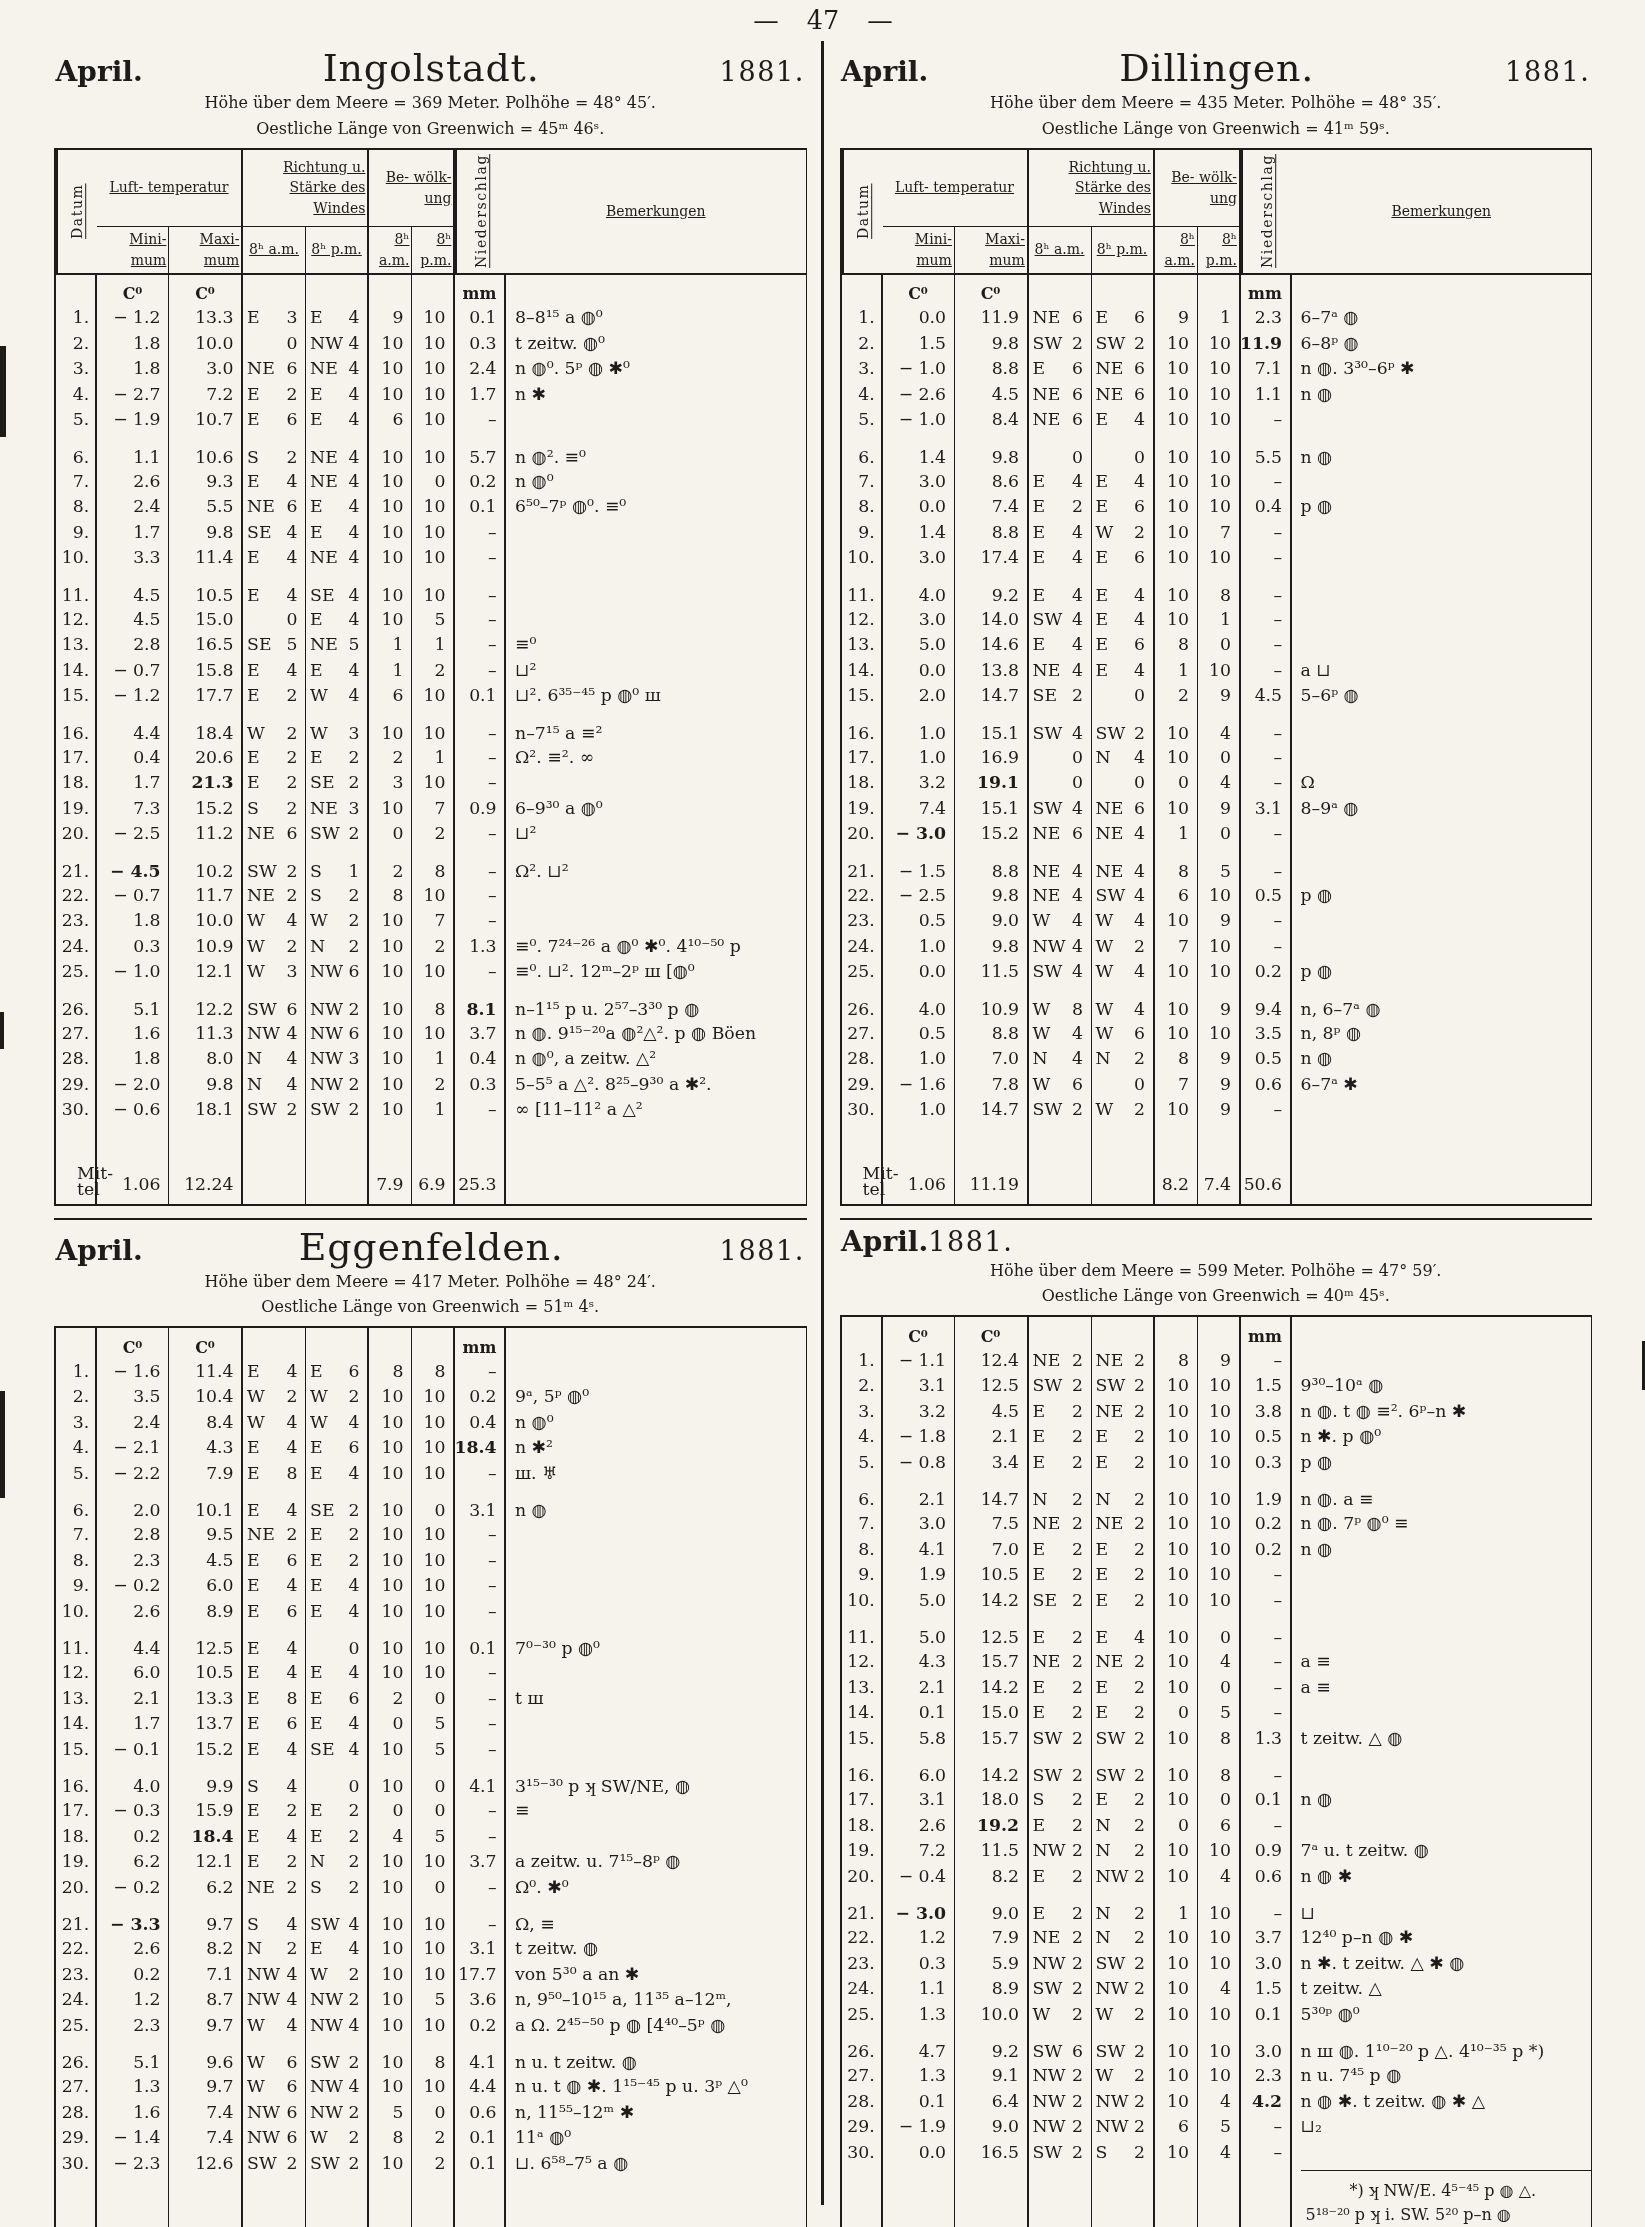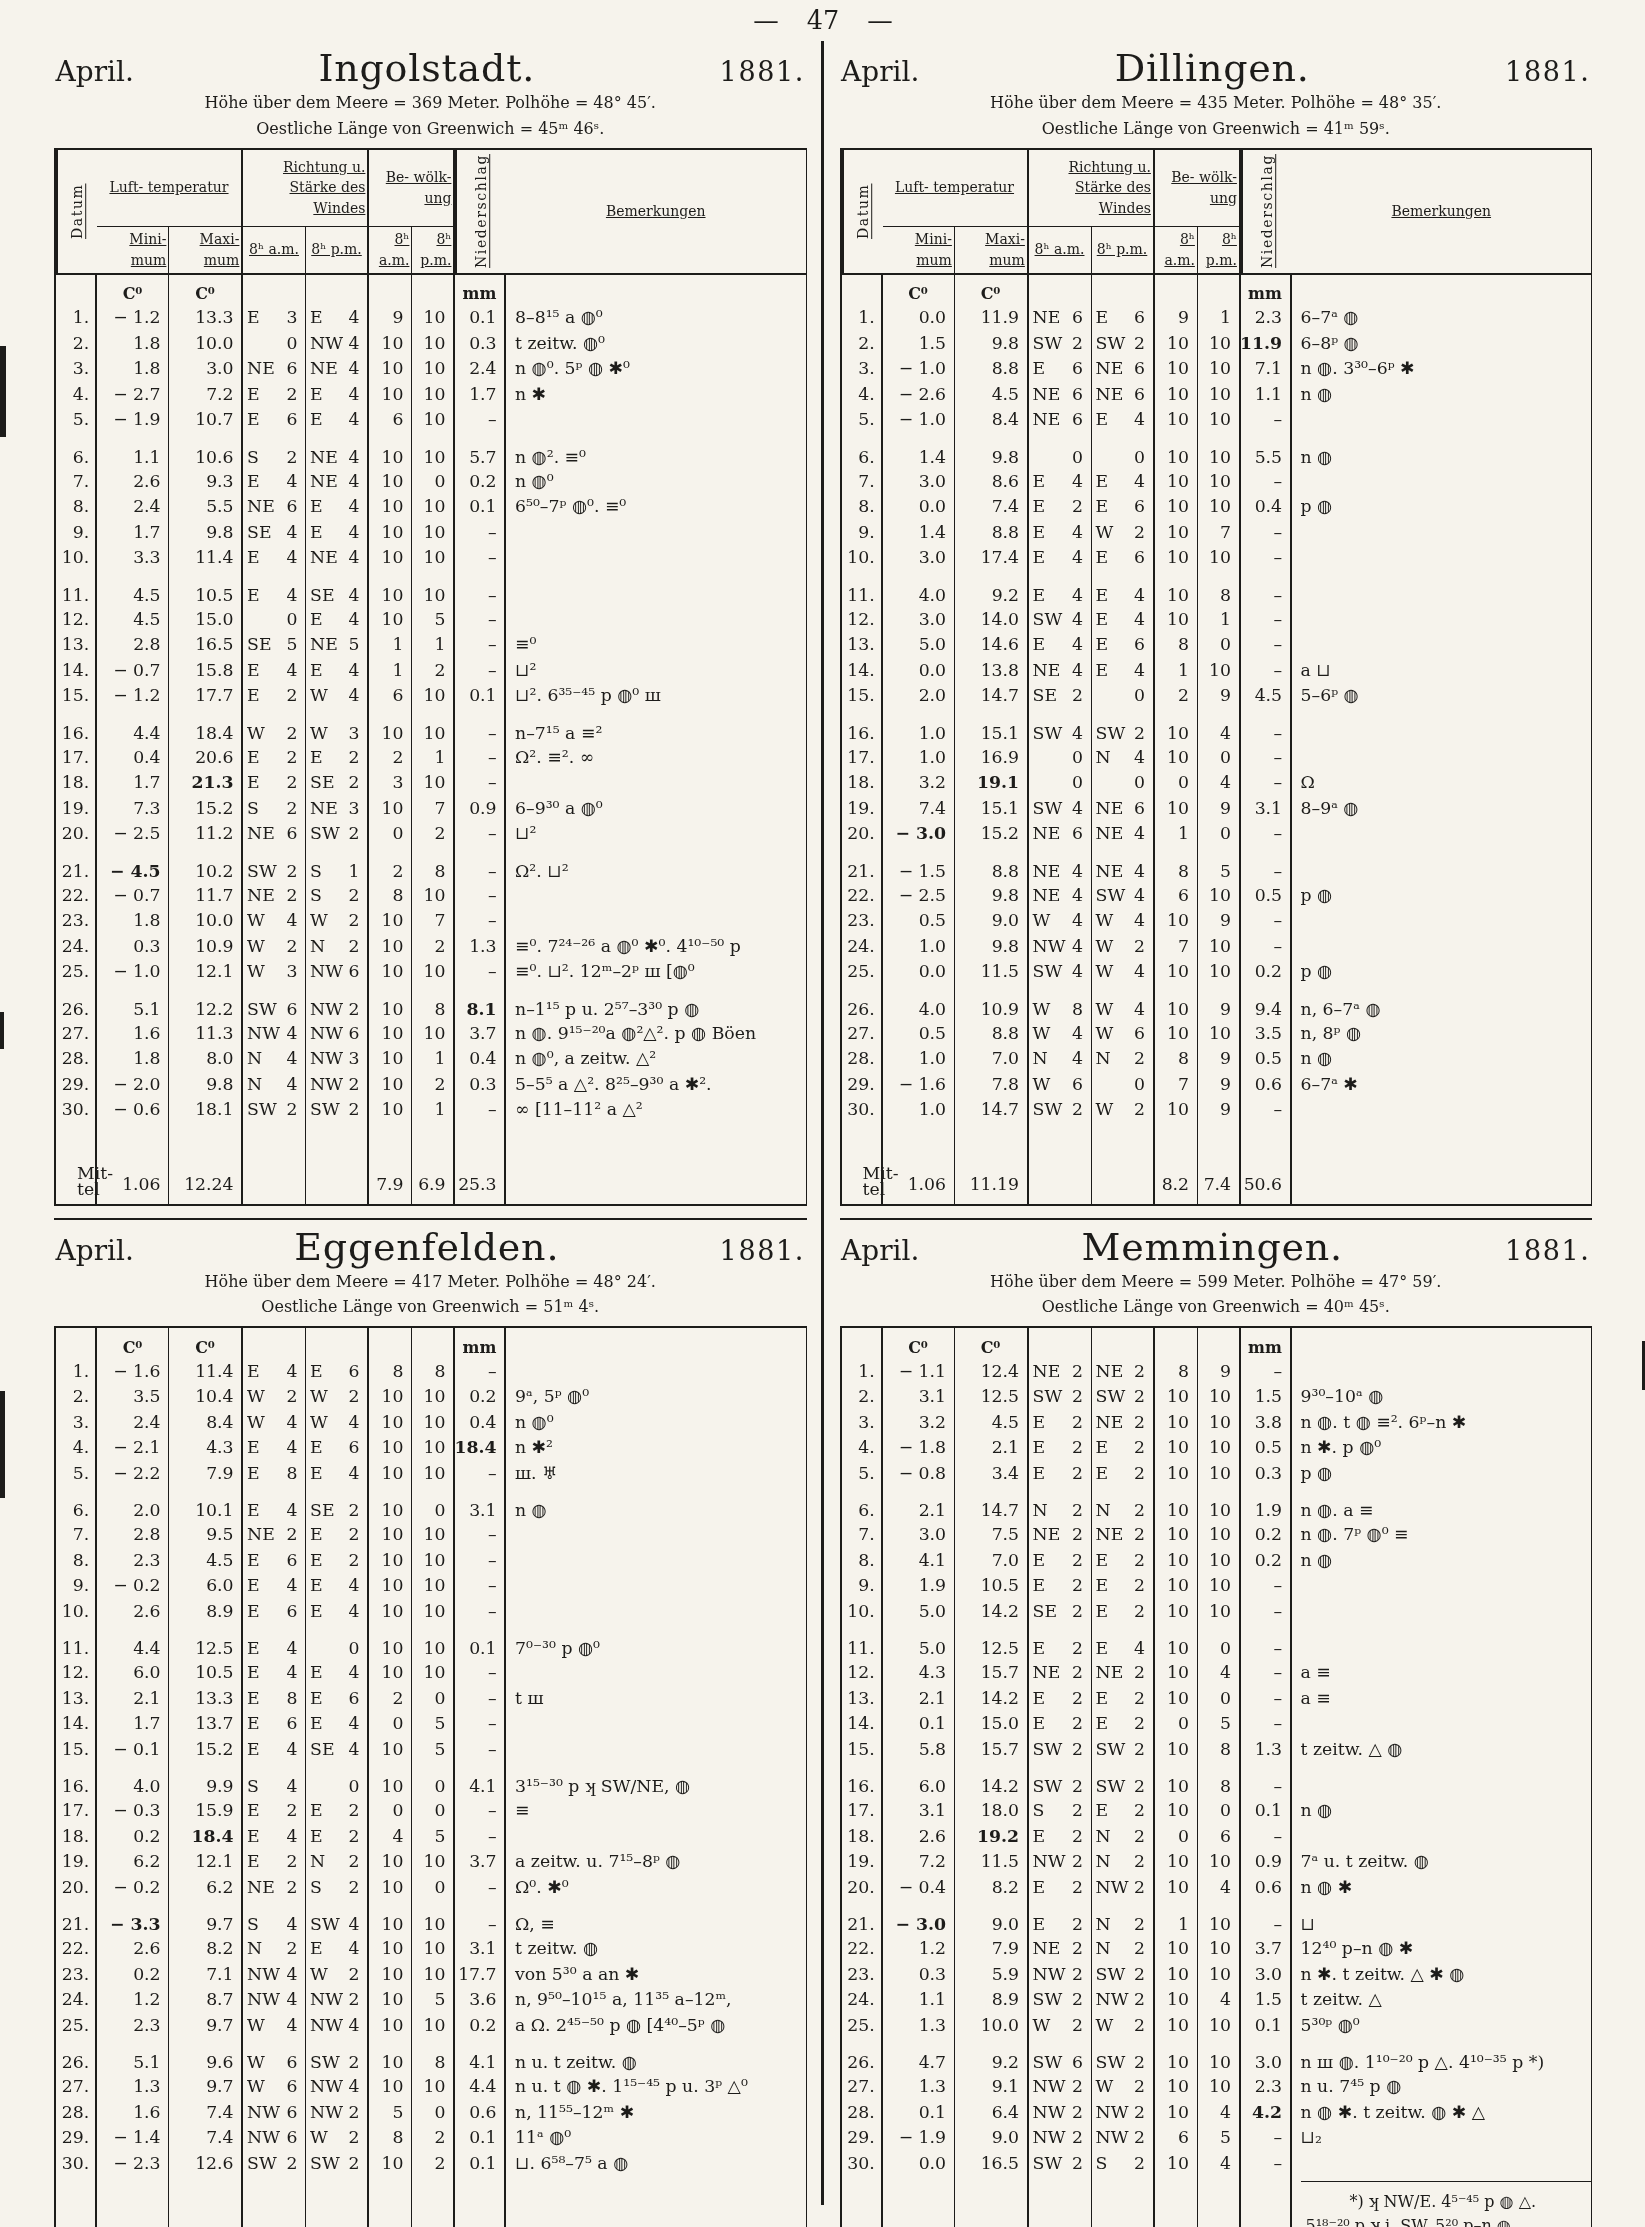--- a/index.html
+++ b/index.html
@@ -12,21 +12,21 @@
   .artifact{position:absolute; background:var(--ink);}
   
   .pageno{ height:36px; display:flex; justify-content:center; align-items:flex-start; gap:28px;
            font-size:25.5px; padding-top:5px;}
   
   .half{ display:grid; grid-template-columns:1fr 1fr; column-gap:33px; padding:0 54px; }
   .station.bottom{ border-top:2.5px solid var(--ink); margin-top:11.5px; }
   
   .sthead{ padding:5px 1.6px 6.6px; }
   .trow{ display:flex; align-items:baseline; }
-  .month{ font-size:28px; flex:0 0 auto; }
+  .month{ font-size:28px; flex:0 0 auto;font-weight:bold; }
   .sname{ flex:1 1 auto; text-align:center; font-size:38px; letter-spacing:0.8px; }
   .year{ font-size:27px; flex:0 0 auto; letter-spacing:1.6px; }
   .sub{ text-align:center; font-size:16px; line-height:25.5px; }
   
   .tbl{ --cols:41px 72px 74px 38px 25px 38px 25px 43px 43px 51px 1fr;
         border:1.6px solid var(--ink); border-top-width:2.9px; border-bottom-width:2.9px;
         border-left-width:2.5px; background:transparent; }
   .thead{ display:grid; grid-template-columns:var(--cols); grid-template-rows:77px 46px;
           border-bottom:2.5px solid var(--ink); }
   .thead .cell{ display:flex; align-items:center; justify-content:center; text-align:right;
@@ -1419,21 +1419,20 @@
           <div class="cell c-n num">63.9</div>
           <div class="cell c-bem"></div>
         </div>
       </div>
     </section>
 
     <section class="station bottom">
       <header class="sthead">
         <div class="trow">
           <span class="month">April.</span>
-          <span class="sname">Memmingen.</span>
           <span class="year">1881.</span>
         </div>
         <div class="sub">Höhe über dem Meere = 599 Meter.   Polhöhe = 47° 59′.</div>
         <div class="sub">Oestliche Länge von Greenwich = 40ᵐ 45ˢ.</div>
       </header>
       <div class="tbl">
         <div class="row units">
           <div class="cell c-datum"></div>
           <div class="cell c-min">C⁰</div>
           <div class="cell c-max">C⁰</div>

